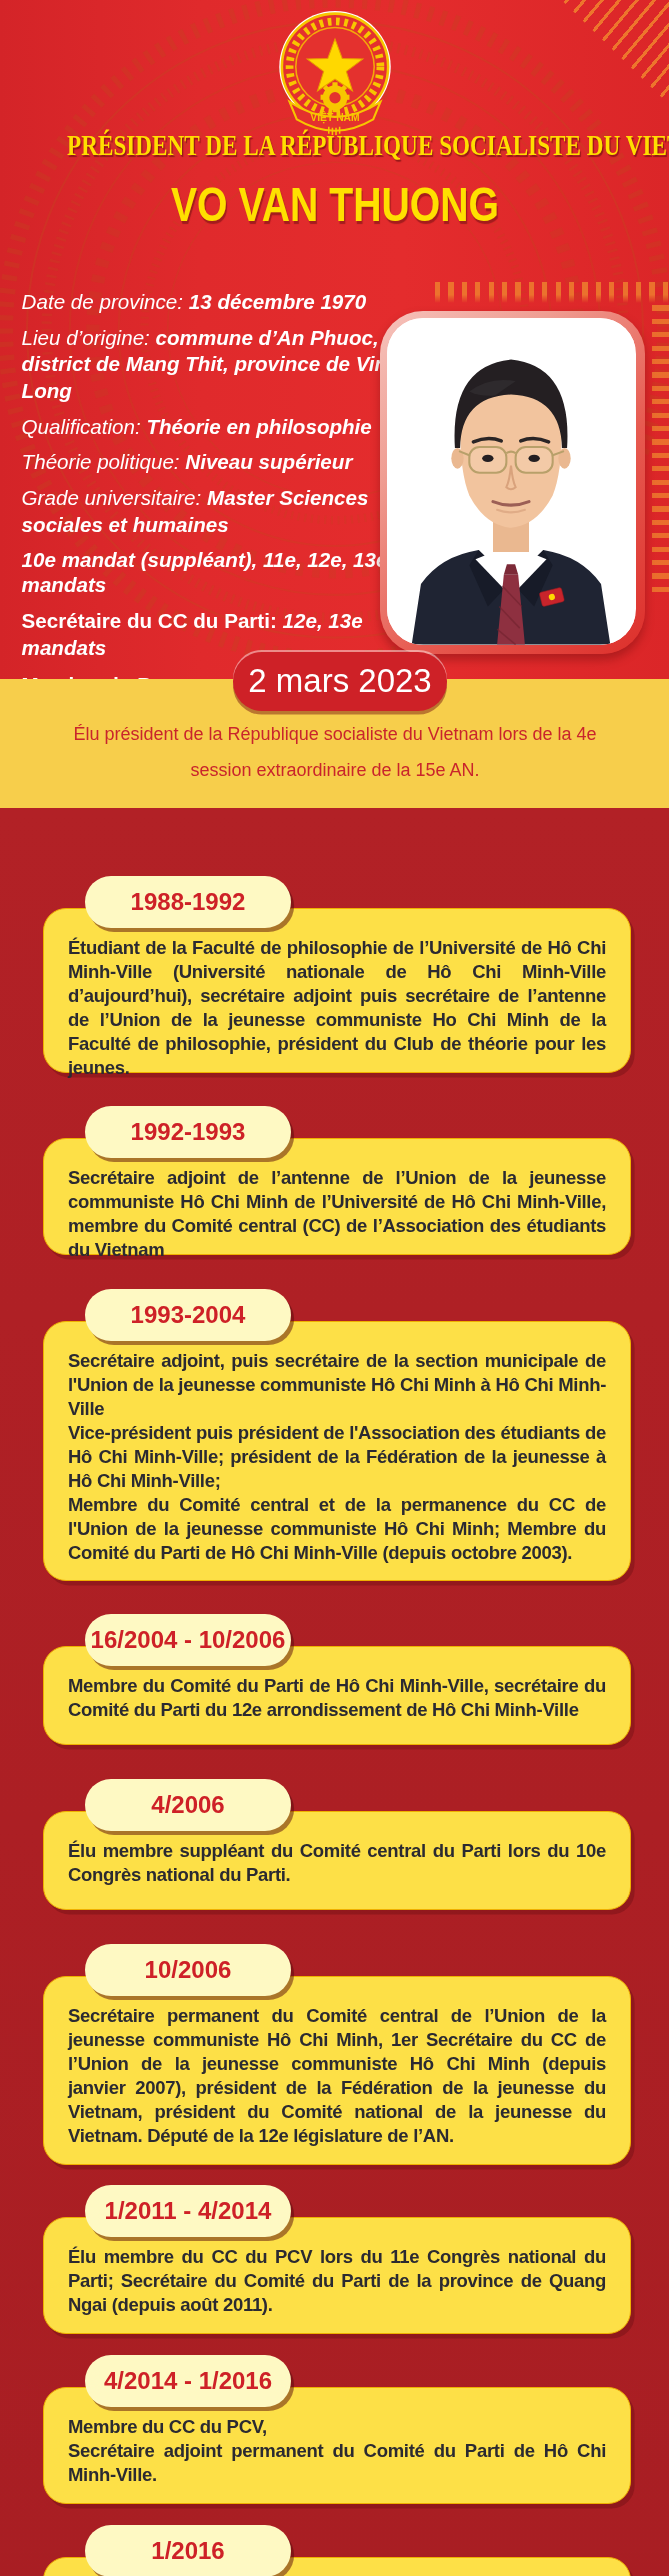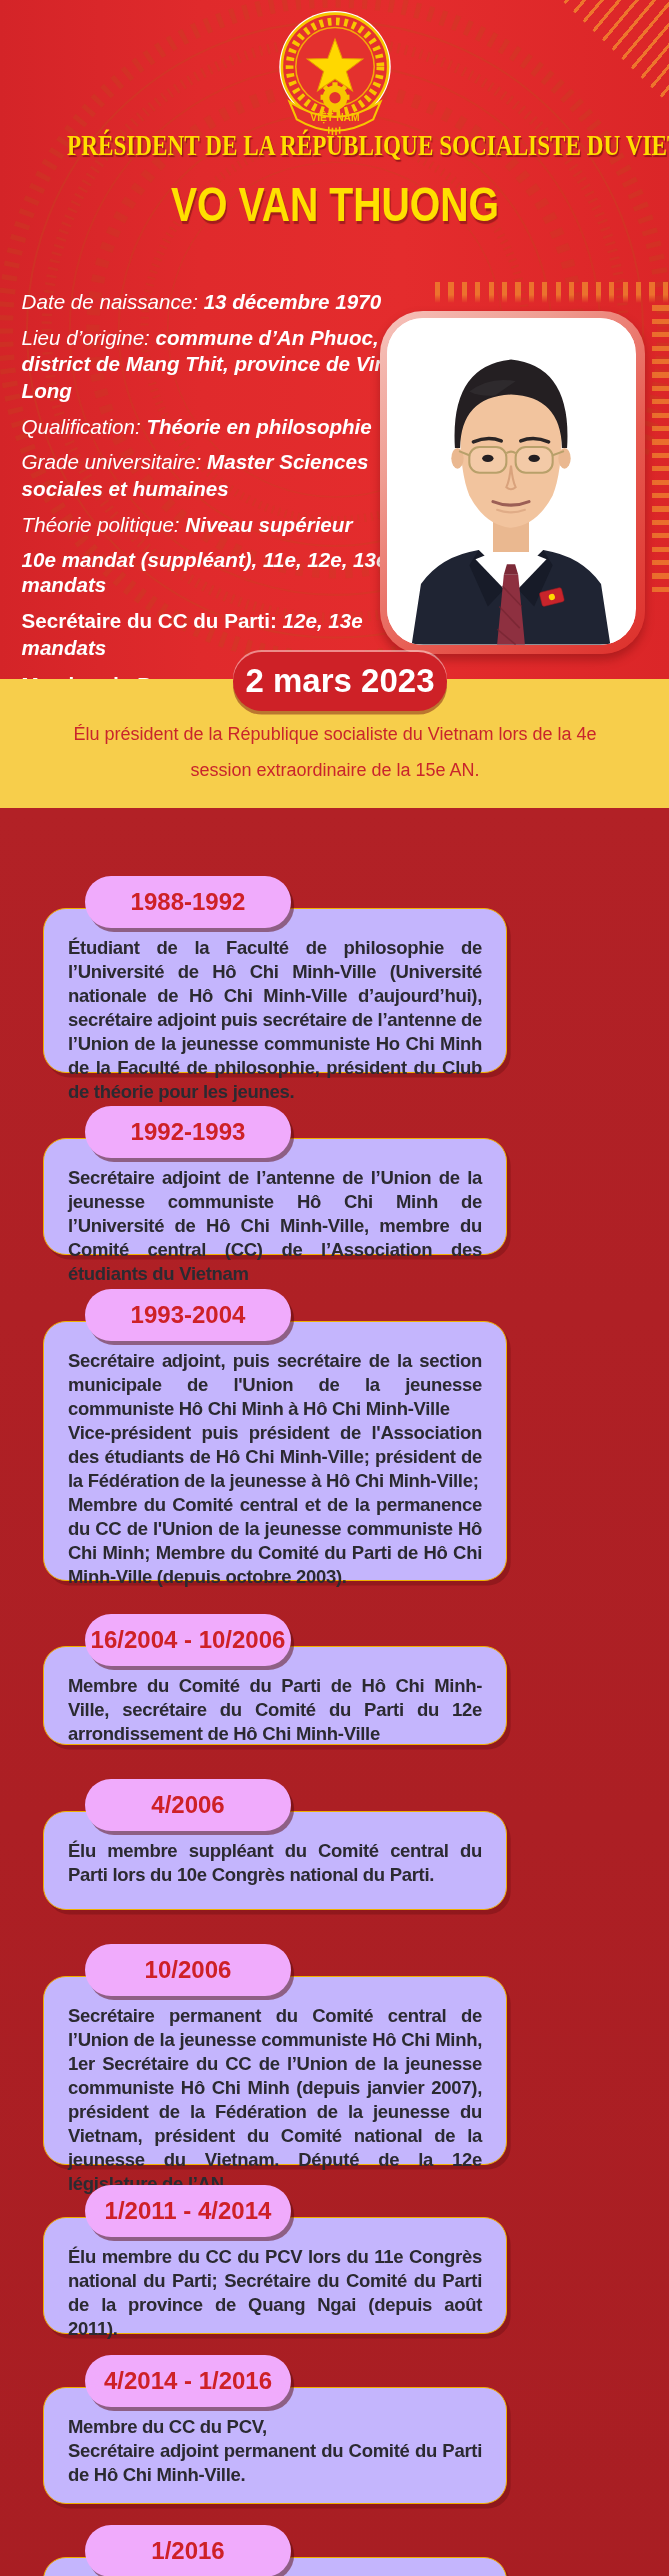--- a/index.html
+++ b/index.html
@@ -49,29 +49,29 @@
   
   .photo-frame{left:380px;top:311px;width:265px;height:343px;border-radius:43px;
      padding:0;background:linear-gradient(135deg,#F6C3BC 0%,#EF9D92 28%,#E75A50 62%,#DD2F2B 100%);
      box-shadow:0 5.2px 9.3px rgba(90,10,10,.35);}
   .photo-inner{position:absolute;left:7.2px;top:7.2px;right:9.3px;bottom:9.3px;border-radius:36px;
      background:#fff;overflow:hidden;}
 
   
   .date-pill{left:233px;top:652px;width:214px;height:59px;border-radius:29px;background:#CE2127;
      box-shadow:0 -2.1px 0 rgba(255,255,255,.45),0 3.6px 0 rgba(110,12,14,.45);
-     color:#fff;font-weight:700;font-size:33px;text-align:center;line-height:58px;}
+     color:#fff;font-weight:400;font-size:33px;text-align:center;line-height:58px;}
   .band-text{left:0;top:716px;width:670px;text-align:center;color:#C9252C;
      font-size:18px;font-weight:400;line-height:2.0;white-space:pre-line;}
 
   
-  .pill{left:85px;width:206px;height:52px;border-radius:26px;background:#f0abfc;
+  .pill{left:85px;width:206px;height:52px;border-radius:26px;background:#fef9c3;
      box-shadow:3.1px 4.1px 0 rgba(88,10,12,.5);color:#CE2127;font-weight:700;font-size:24px;
      text-align:center;line-height:52px;white-space:nowrap;z-index:3;}
-  .card{left:43px;width:464px;border-radius:23px;background:#c4b5fd;border:1.5px solid #EFB000;
+  .card{left:43px;width:588px;border-radius:23px;background:#fde047;border:1.5px solid #EFB000;
      box-shadow:3.6px 4.6px 0 rgba(80,8,10,.28);z-index:2;box-sizing:border-box;
      padding:27px 24px 14.4px 24px;}
   .card p{margin:0;color:#2B2A31;font-size:18.5px;font-weight:700;letter-spacing:-0.3px;
      line-height:24px;text-align:justify;white-space:pre-line;}
 </style>
 </head>
 <body>
 
 <div class="page">
 
@@ -116,25 +116,25 @@
     <text x="122" y="218" text-anchor="middle" font-size="20" font-weight="bold" fill="#F7C600" font-family="Liberation Sans, sans-serif">VIỆT NAM</text>
     <g stroke="#F7C600" stroke-width="3">
         <path d="M110 228 v14 M117 230 v14 M124 230 v14 M131 228 v14"></path>
       </g>
   </svg>
 
   <div class="abs title">PRÉSIDENT DE LA RÉPUBLIQUE SOCIALISTE DU VIETNAM</div>
   <div class="abs name">VO VAN THUONG</div>
 
   <div class="abs profile">
-    <div class="row"><span class="lbl">Date de naissance:</span> <span class="val">13 décembre 1970</span></div>
+    <div class="row"><span class="lbl">Date de province:</span> <span class="val">13 décembre 1970</span></div>
     <div class="row"><span class="lbl">Lieu d’origine:</span> <span class="val">commune d’An Phuoc, district de Mang Thit, province de Vinh Long</span></div>
     <div class="row"><span class="lbl">Qualification:</span> <span class="val">Théorie en philosophie</span></div>
+    <div class="row"><span class="lbl">Théorie politique:</span> <span class="val">Niveau supérieur</span></div>
     <div class="row"><span class="lbl">Grade universitaire:</span> <span class="val">Master Sciences sociales et humaines</span></div>
-    <div class="row"><span class="lbl">Théorie politique:</span> <span class="val">Niveau supérieur</span></div>
     <div class="row plain stacked"><span class="val">10e mandat (suppléant), 11e, 12e, 13e mandats</span></div>
     <div class="row plain"><span class="lbl">Secrétaire du CC du Parti:</span> <span class="val">12e, 13e mandats</span></div>
     <div class="row plain"><span class="lbl">Membre du Bureau politique:</span> <span class="val">12e, 13e mandats</span></div>
   </div>
 
   <div class="abs photo-zigzag-h"></div>
   <div class="abs photo-zigzag-v"></div>
 
   <div class="abs photo-frame">
     <div class="photo-inner">

